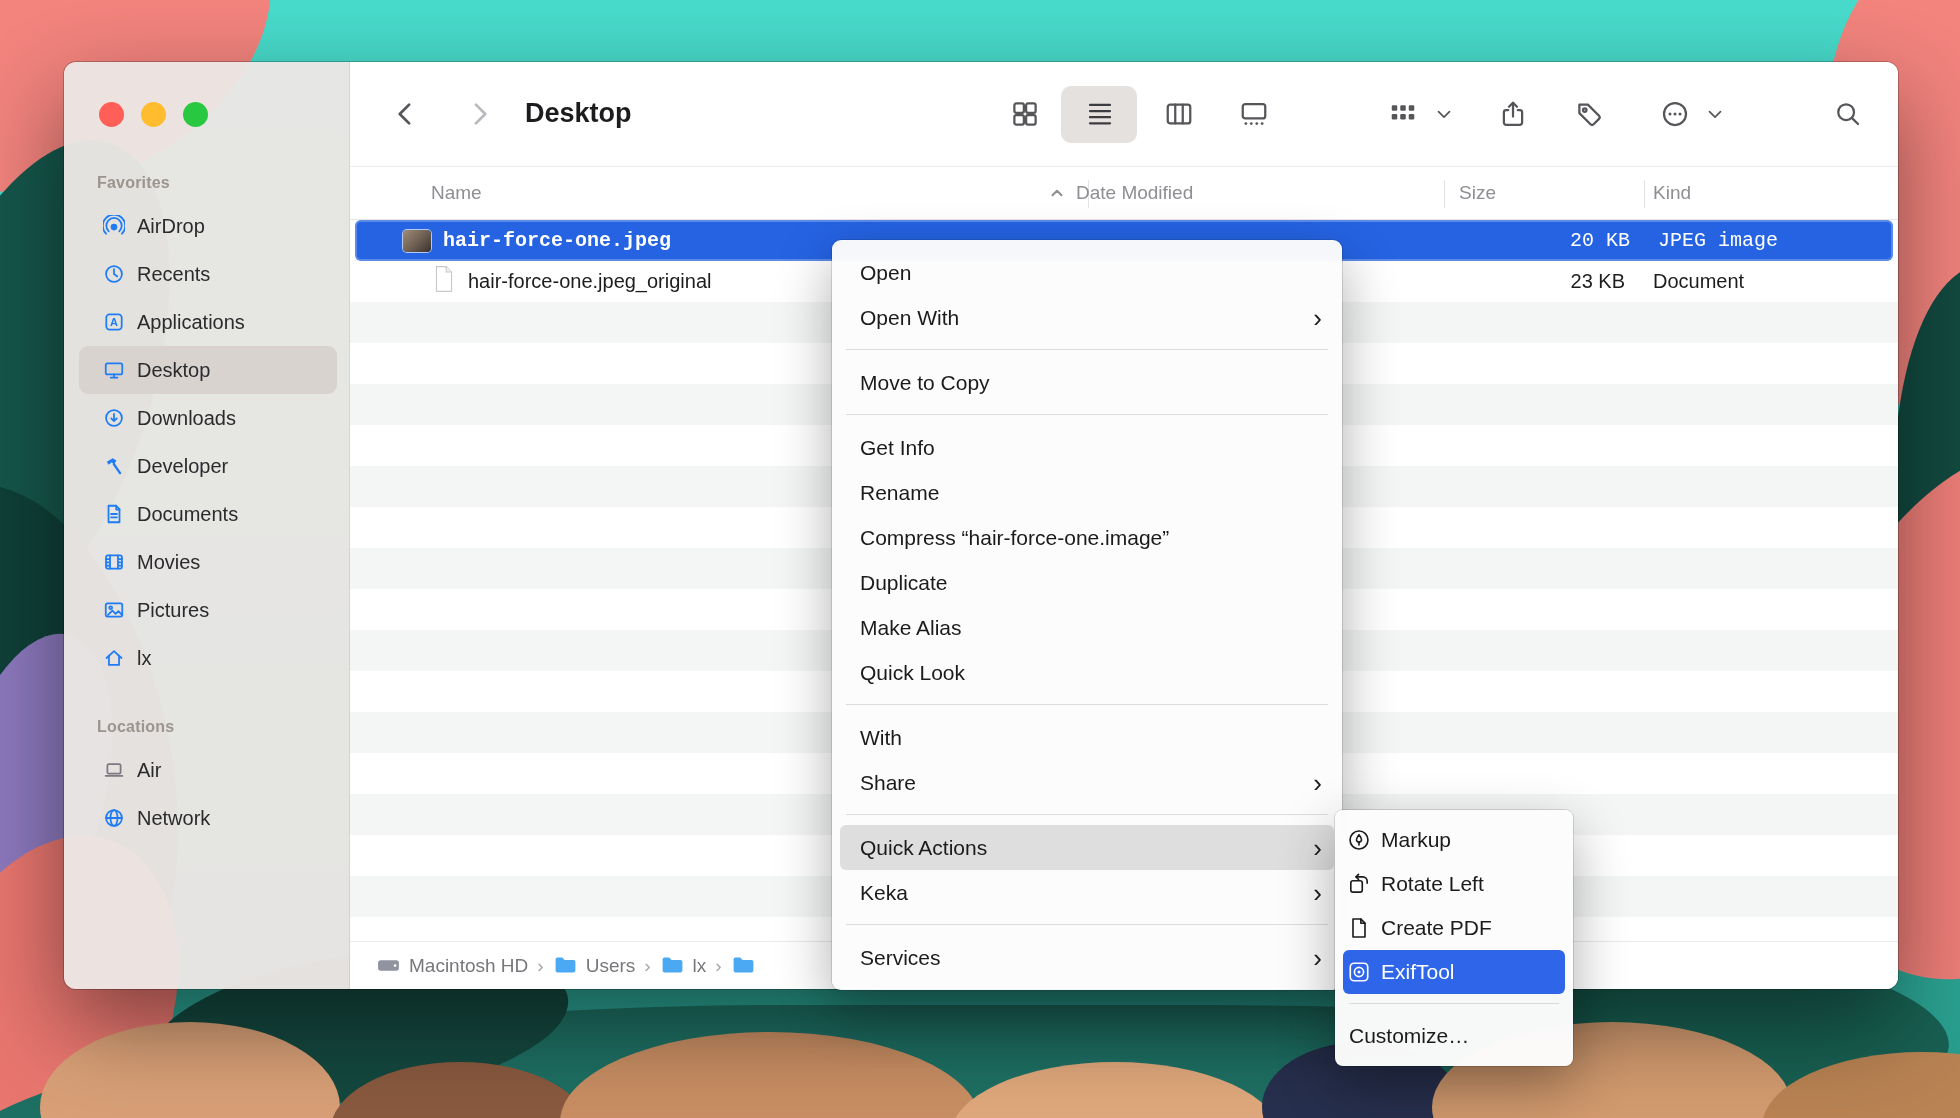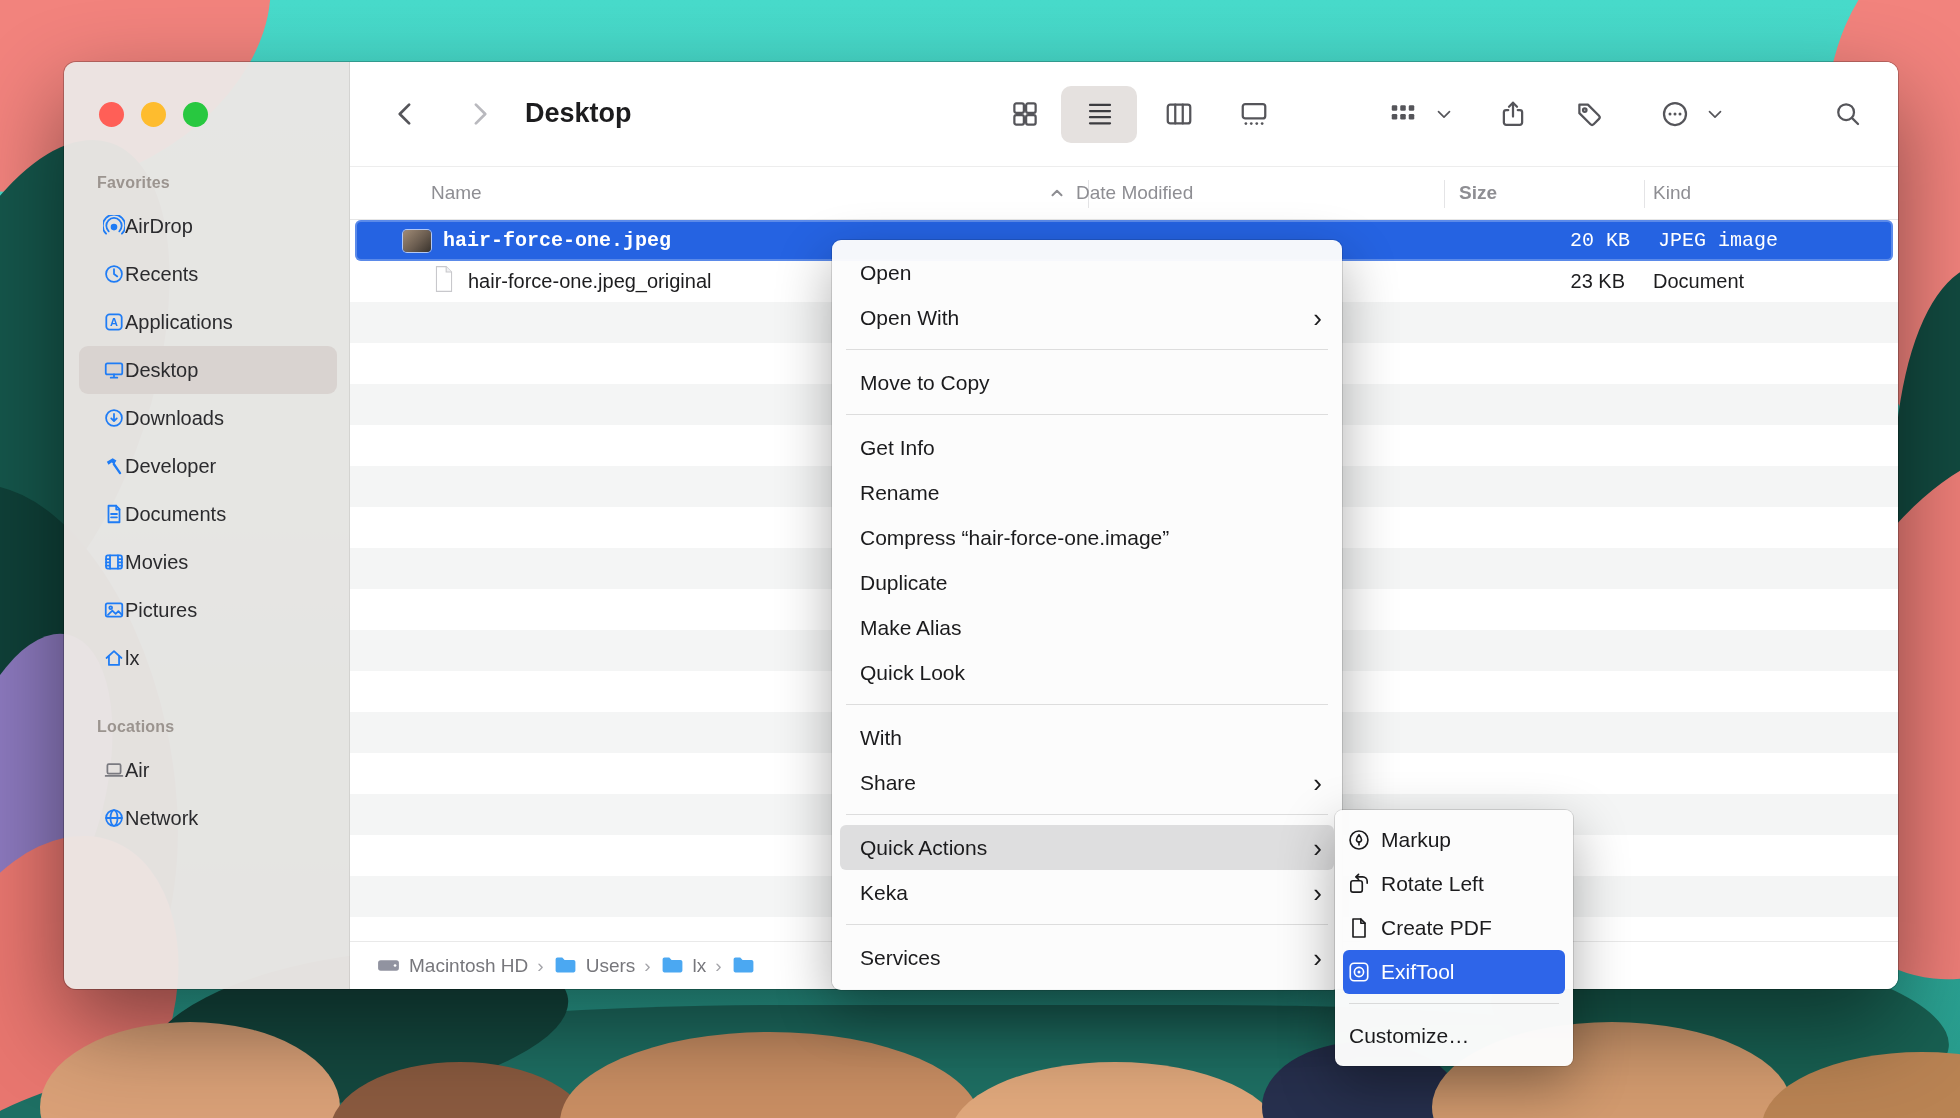--- a/index.html
+++ b/index.html
@@ -18,21 +18,21 @@
   .main { position:relative; flex:1; background:#fff; }
 
   
   .lights { position:absolute; left:35px; top:40px; display:flex; gap:17px; }
   .light { width:25px; height:25px; border-radius:50%; }
   .light.red{ background:#FF5F57; } .light.yellow{ background:#FEBC2E; } .light.green{ background:#28C840; }
 
   
   .side-head { position:absolute; left:33px; font-size:16px; font-weight:700; color:#9B948F; letter-spacing:.2px; }
   .side-list { position:absolute; left:15px; right:12px; }
-  .side-item { height:48px; display:flex; align-items:center; gap:0; padding-left:24px;
+  .side-item { height:48px; display:flex; align-items:center; gap:12px; padding-left:24px;
                border-radius:9px; font-size:20px; color:#2b2b2e; }
   .side-item.sel { background:#D9D3D0; }
   .side-ic { width:22px; height:22px; color:#1F7CF5; display:flex; align-items:center; justify-content:center; flex:0 0 22px; }
   .side-ic svg { width:22px; height:22px; stroke:currentColor; fill:none; stroke-width:1.6; stroke-linecap:round; stroke-linejoin:round; }
 
   
   .toolbar { position:absolute; left:0; top:0; right:0; height:104px; background:#fff; }
   .win-title { position:absolute; left:175px; top:36px; font-size:27px; font-weight:700; color:#1c1c1e; }
   .tb-icon { position:absolute; top:30px; width:44px; height:44px; display:flex; align-items:center; justify-content:center; color:#55555A; }
   .tb-icon svg { width:30px; height:30px; stroke:currentColor; fill:none; stroke-width:1.8; stroke-linecap:round; stroke-linejoin:round; }
@@ -345,21 +345,21 @@
       <div class="colheader">
         <div class="ch" style="left:81px;">Name</div>
         <div class="sort-ic">
           <svg viewBox="0 0 16 16">
               <path d="M4 10l4-4 4 4"></path>
             </svg>
         </div>
         <div class="ch-sep" style="left:738px;"></div>
         <div class="ch" style="left:726px;">Date Modified</div>
         <div class="ch-sep" style="left:1094px;"></div>
-        <div class="ch" style="left:1109px;font-weight:bold;">Size</div>
+        <div class="ch" style="left:1109px;">Size</div>
         <div class="ch-sep" style="left:1294px;"></div>
         <div class="ch" style="left:1303px;">Kind</div>
       </div>
 
       <div class="rows">
         <div class="stripes"></div>
 
         <div class="row selected" style="top:0;font-family:Liberation Mono, monospace;">
           <span class="thumb"></span>
           <span class="fname">hair-force-one.jpeg</span>

